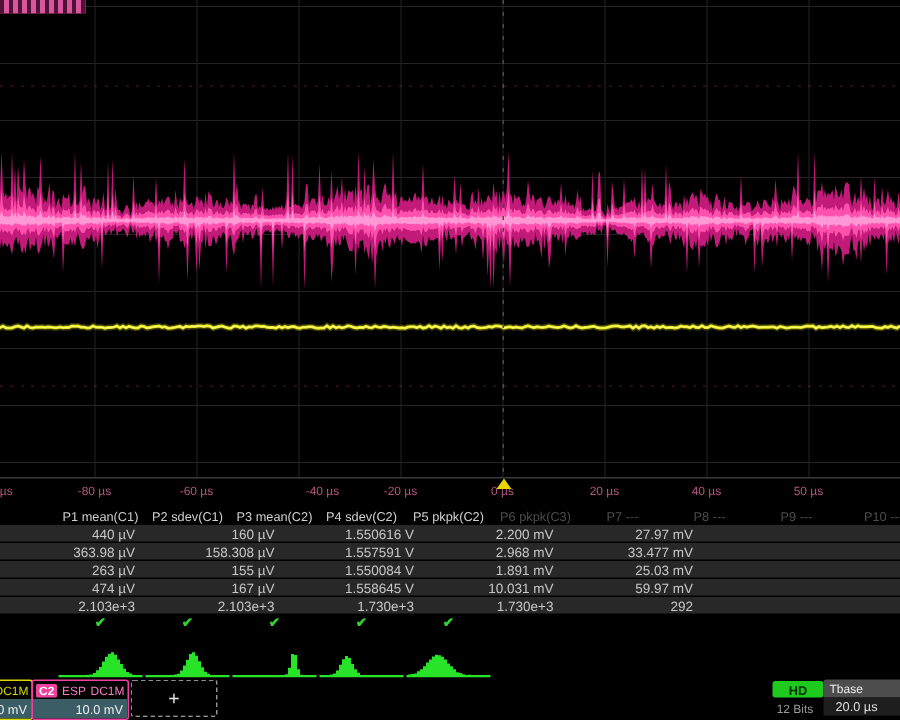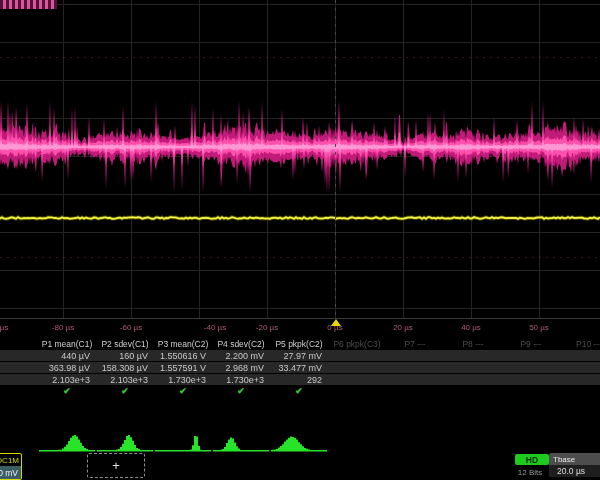--- a/index.html
+++ b/index.html
@@ -20,21 +20,21 @@
   
   #axis-row{position:absolute;left:0;top:318px;width:600px;height:19px;border-top:1px solid #3a3a3a;}
   .tick-label{position:absolute;top:4px;width:58px;text-align:center;font-size:8px;color:#b0567c;}
   #trigger-marker{position:absolute;left:331px;top:0px;width:0;height:0;
     border-left:5px solid transparent;border-right:5px solid transparent;border-bottom:7px solid #e8d800;}
   
   #measure-table{position:absolute;left:0;top:337px;width:600px;}
   #table-headers{display:flex;padding-left:38px;height:13px;align-items:center;}
   .th{flex:0 0 58px;width:58px;text-align:center;font-size:8.5px;color:#d0d0d0;white-space:nowrap;overflow:visible;cursor:pointer;}
   .th.inactive{color:#4c4c4c;}
-  .tr{display:flex;padding-left:38px;height:11px;align-items:center;background:#282828;margin-bottom:1px;}
+  .tr{display:flex;padding-left:38px;height:11px;align-items:center;background:#282828;margin-bottom:1px;gap:35px;}
   .td{flex:0 0 58px;width:58px;text-align:right;padding-right:6px;box-sizing:border-box;
       font-size:9px;color:#c8c8c8;white-space:nowrap;}
   #check-row{display:flex;padding-left:38px;height:10px;align-items:center;}
   .check{flex:0 0 58px;width:58px;text-align:center;font-size:9px;font-weight:bold;}
   
   #histicon-row{position:absolute;left:0;top:432px;width:600px;height:20px;display:flex;padding-left:38px;box-sizing:border-box;}
   .histicon{flex:0 0 58px;width:58px;height:20px;cursor:pointer;}
   
   #bottom-bar{position:absolute;left:0;top:453px;width:600px;height:27px;background:#000;}
   .desc-box{position:absolute;top:0;height:25px;border:1px solid;border-radius:2px;overflow:hidden;font-size:8px;}
@@ -120,20 +120,44 @@
           <div class="td">1.557591 V</div>
           <div class="td">2.968 mV</div>
           <div class="td">33.477 mV</div>
           <div class="td"></div>
           <div class="td"></div>
           <div class="td"></div>
           <div class="td"></div>
           <div class="td"></div>
         </div>
         <div class="tr">
+          <div class="td">263 µV</div>
+          <div class="td">155 µV</div>
+          <div class="td">1.550084 V</div>
+          <div class="td">1.891 mV</div>
+          <div class="td">25.03 mV</div>
+          <div class="td"></div>
+          <div class="td"></div>
+          <div class="td"></div>
+          <div class="td"></div>
+          <div class="td"></div>
+        </div>
+        <div class="tr">
+          <div class="td">474 µV</div>
+          <div class="td">167 µV</div>
+          <div class="td">1.558645 V</div>
+          <div class="td">10.031 mV</div>
+          <div class="td">59.97 mV</div>
+          <div class="td"></div>
+          <div class="td"></div>
+          <div class="td"></div>
+          <div class="td"></div>
+          <div class="td"></div>
+        </div>
+        <div class="tr">
           <div class="td">2.103e+3</div>
           <div class="td">2.103e+3</div>
           <div class="td">1.730e+3</div>
           <div class="td">1.730e+3</div>
           <div class="td">292</div>
           <div class="td"></div>
           <div class="td"></div>
           <div class="td"></div>
           <div class="td"></div>
           <div class="td"></div>
@@ -171,20 +195,28 @@
       </svg>
     </div>
 
   <div id="bottom-bar">
     <div class="desc-box" id="c1-box">
       <div class="desc-top">
         <span>DC1M</span>
       </div>
       <div class="desc-val">10.0 mV</div>
     </div>
+    <div class="desc-box" id="c2-box">
+      <div class="desc-top">
+        <span class="chan-chip">C2</span>
+        <span>ESP</span>
+        <span>DC1M</span>
+      </div>
+      <div class="desc-val">10.0 mV</div>
+    </div>
     <div id="add-trace-box">
       <span>+</span>
     </div>
     <div id="hd-badge">HD</div>
     <div id="bits-label">12 Bits</div>
     <div id="tbase-box">
       <div id="tbase-head">Tbase</div>
       <div id="tbase-val">20.0 µs</div>
     </div>
   </div>

